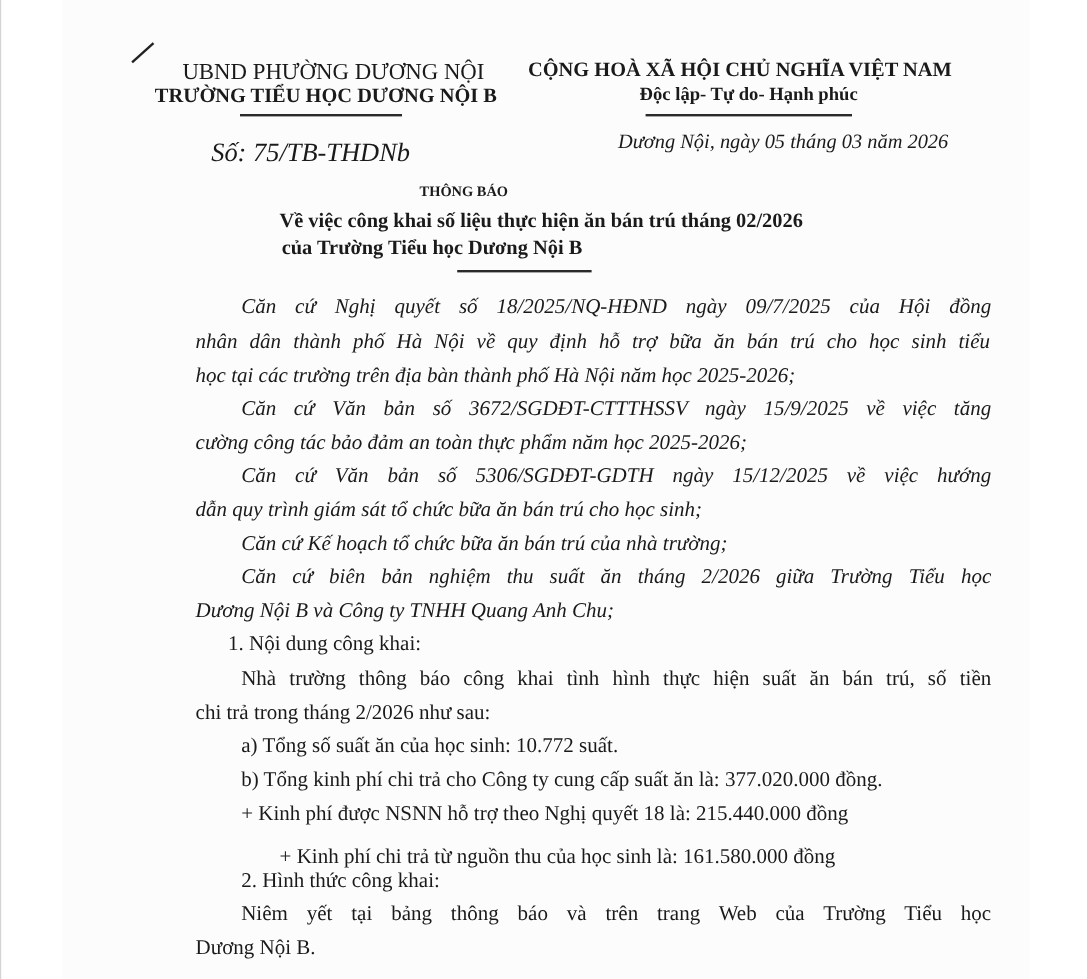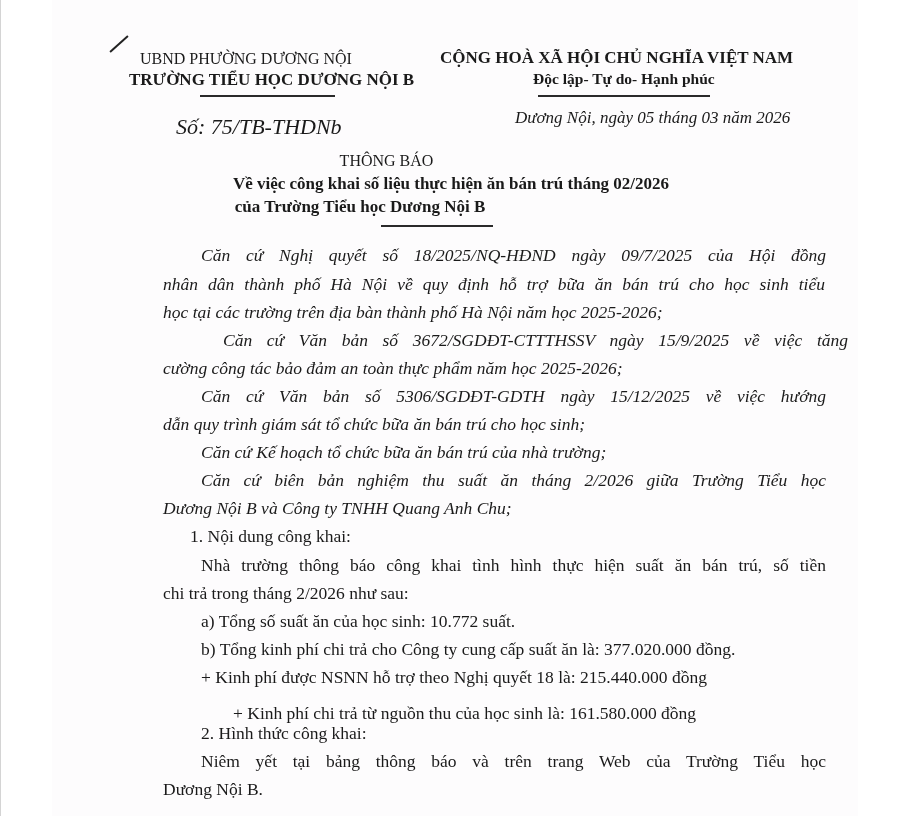--- a/index.html
+++ b/index.html
@@ -15,28 +15,28 @@
   }
   .paper {
     position: absolute; left: 52px; top: 0; width: 806px; height: 816px;
     background: #fdfcfd;
   }
   .abs { position: absolute; white-space: nowrap; }
   .slash {
     position: absolute; left: 118px; top: 32px; width: 2px; height: 24px;
     background: #222; transform: rotate(48deg); transform-origin: center;
   }
-  .hdr-left-1 { left: 140px; top: 50px; font-size: 16px; }
+  .hdr-left-1 { left: 152px; top: 50px; font-size: 19px; }
   .hdr-left-2 { left: 129px; top: 70px; font-size: 17px; font-weight: bold; }
   .hdr-right-1 { left: 440px; top: 48px; font-size: 17px; font-weight: bold; }
   .hdr-right-2 { left: 533px; top: 70px; font-size: 15.5px; font-weight: bold; }
   .rule { position: absolute; height: 1.5px; background: #2a2a2a; }
   .number { left: 176px; top: 114px; font-size: 22px; font-style: italic; }
   .date { left: 515px; top: 108px; font-size: 17px; font-style: italic; }
-  .title { left: 0; width: 773px; text-align: center; top: 152px; font-size: 16px; font-weight: normal; }
+  .title { left: 0; width: 773px; text-align: center; top: 152px; font-size: 12px; font-weight: bold; }
   .subtitle-1 { left: 0; width: 902px; text-align: center; top: 174px; font-size: 17px; font-weight: bold; }
   .subtitle-2 { left: 0; width: 720px; text-align: center; top: 197px; font-size: 17px; font-weight: bold; }
   .line { position: absolute; font-size: 17.5px; white-space: nowrap; }
   .it { font-style: italic; }
   .bd { font-weight: normal; }
   .ind { left: 201px; }
   .flush { left: 163px; }
   .justify { text-align-last: justify; text-align: justify; width: 625px; }
   .justify-flush { text-align-last: justify; text-align: justify; width: 662px; }
 </style>
@@ -61,21 +61,21 @@
 
 <div class="abs title">THÔNG BÁO</div>
 <div class="abs subtitle-1">Về việc công khai số liệu thực hiện ăn bán trú tháng 02/2026</div>
 <div class="abs subtitle-2">của Trường Tiểu học Dương Nội B</div>
 <div class="rule" style="left:381px; top:225px; width:112px;"></div>
 
 <div class="line it ind justify" style="top:245px;">Căn cứ Nghị quyết số 18/2025/NQ-HĐND ngày 09/7/2025 của Hội đồng</div>
 <div class="line it flush justify-flush" style="top:274px;">nhân dân thành phố Hà Nội về quy định hỗ trợ bữa ăn bán trú cho học sinh tiểu</div>
 <div class="line it flush" style="top:302px;">học tại các trường trên địa bàn thành phố Hà Nội năm học 2025-2026;</div>
 
-<div class="line it ind justify" style="top:330px;margin-left:22px;">Căn cứ Văn bản số 3672/SGDĐT-CTTTHSSV ngày 15/9/2025 về việc tăng</div>
+<div class="line it ind justify" style="top:330px;">Căn cứ Văn bản số 3672/SGDĐT-CTTTHSSV ngày 15/9/2025 về việc tăng</div>
 <div class="line it flush" style="top:358px;">cường công tác bảo đảm an toàn thực phẩm năm học 2025-2026;</div>
 
 <div class="line it ind justify" style="top:386px;">Căn cứ Văn bản số 5306/SGDĐT-GDTH ngày 15/12/2025 về việc hướng</div>
 <div class="line it flush" style="top:414px;">dẫn quy trình giám sát tổ chức bữa ăn bán trú cho học sinh;</div>
 
 <div class="line it ind" style="top:442px;">Căn cứ Kế hoạch tổ chức bữa ăn bán trú của nhà trường;</div>
 
 <div class="line it ind justify" style="top:470px;">Căn cứ biên bản nghiệm thu suất ăn tháng 2/2026 giữa Trường Tiểu học</div>
 <div class="line it flush" style="top:498px;">Dương Nội B và Công ty TNHH Quang Anh Chu;</div>
 

